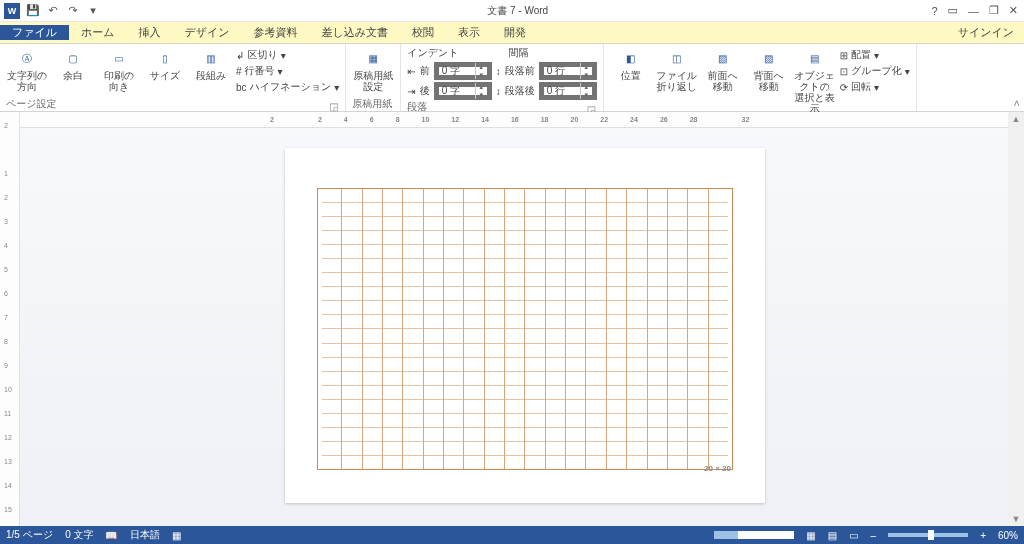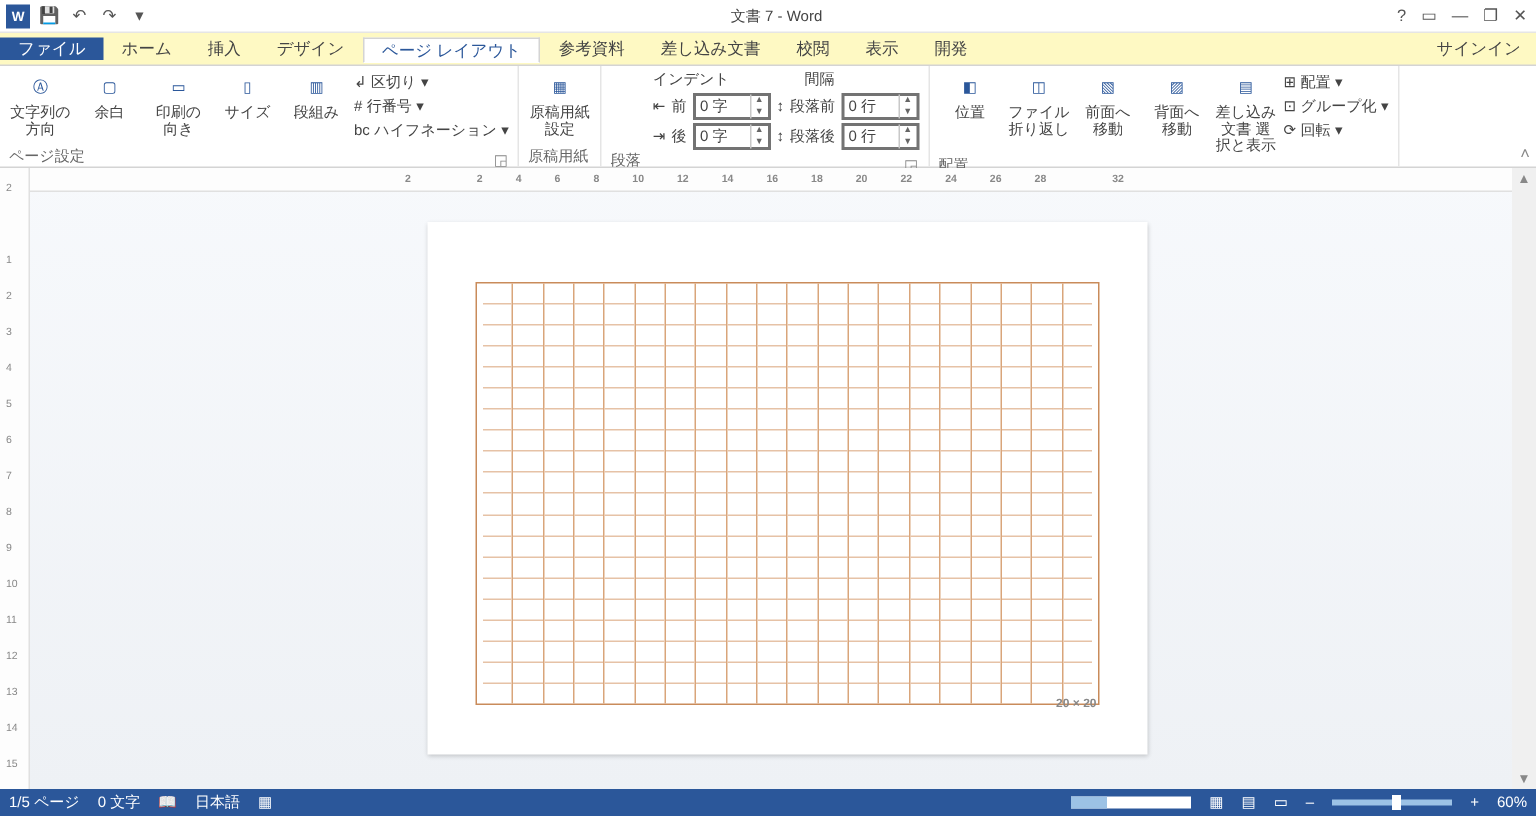--- a/index.html
+++ b/index.html
@@ -20,21 +20,21 @@
 
   .ribbon { height: 68px; background: #fff; border-bottom: 1px solid #d4d4d4; display: flex; position: relative; }
   .group { border-right: 1px solid #e5e5e5; display: flex; flex-direction: column; padding: 2px 6px 0; }
   .group-body { flex: 1; display: flex; align-items: flex-start; gap: 4px; }
   .group-label { height: 14px; font-size: 10px; text-align: left; color: #666; position: relative; }
   .group-label .launcher { position: absolute; right: 0; bottom: 0; width: 10px; height: 10px; color: #888; }
   .big-btn { display: flex; flex-direction: column; align-items: center; justify-content: flex-start; width: 42px; padding-top: 2px; gap: 2px; font-size: 10px; text-align: center; line-height: 1.1; }
   .big-btn .ico { width: 20px; height: 20px; display: flex; align-items: center; justify-content: center; color: #2b579a; }
   .small-stack { display: flex; flex-direction: column; gap: 2px; font-size: 10px; padding-top: 2px; }
   .small-item { display: flex; align-items: center; gap: 3px; white-space: nowrap; }
-  .spin { display: flex; align-items: center; border: 2px solid #737373; height: 18px; }
+  .spin { display: flex; align-items: center; border: 5px solid #737373; height: 18px; }
   .spin .val { width: 36px; padding: 0 3px; font-size: 10px; }
   .spin .arrows { width: 12px; display: flex; flex-direction: column; border-left: 1px solid #c8c8c8; }
   .spin .arrows span { height: 8px; font-size: 6px; text-align: center; line-height: 8px; color: #666; }
   .indent-row { display: flex; align-items: center; gap: 4px; font-size: 10px; }
   .collapse { position: absolute; right: 4px; bottom: 2px; color: #888; }
 
   .workspace { position: relative; height: 414px; background: linear-gradient(#f7f9fc, #eef1f5); display: flex; }
   .vruler { width: 20px; background: #fdfdfd; border-right: 1px solid #e0e0e0; position: relative; font-size: 7px; color: #888; }
   .hruler-wrap { flex: 1; display: flex; flex-direction: column; font-weight: bold; }
   .hruler { height: 16px; background: #fdfdfd; border-bottom: 1px solid #e0e0e0; display: flex; align-items: center; font-size: 7px; color: #888; padding-left: 250px; gap: 22px; }
@@ -76,21 +76,20 @@
     <span>❐</span>
     <span>✕</span>
   </div>
 </div>
 
 <div class="tabs">
   <div class="tab file">ファイル</div>
   <div class="tab">ホーム</div>
   <div class="tab">挿入</div>
   <div class="tab">デザイン</div>
-  <div class="tab active">ページ レイアウト</div>
   <div class="tab">参考資料</div>
   <div class="tab">差し込み文書</div>
   <div class="tab">校閲</div>
   <div class="tab">表示</div>
   <div class="tab">開発</div>
   <div class="signin">サインイン</div>
 </div>
 
 <div class="ribbon">
 
@@ -144,21 +143,21 @@
       <div class="big-btn">
           <span class="ico">▦</span>
           <span>原稿用紙
 設定</span>
         </div>
     </div>
     <div class="group-label">原稿用紙</div>
   </div>
 
   <div class="group">
-    <div class="group-body" style="flex-direction:column;gap:2px;margin-left:28px;">
+    <div class="group-body" style="flex-direction:column;gap:2px;">
       <div style="display:flex;gap:50px;font-size:10px;">
         <span>インデント</span>
         <span>間隔</span>
       </div>
       <div class="indent-row">
         <span>⇤</span>
           <span>前</span>
         <div class="spin">
             <span class="val">0 字</span>
             <span class="arrows">
@@ -216,21 +215,21 @@
           <span>前面へ
 移動</span>
         </div>
       <div class="big-btn">
           <span class="ico">▨</span>
           <span>背面へ
 移動</span>
         </div>
       <div class="big-btn">
           <span class="ico">▤</span>
-          <span>差し込み文書
+          <span>オブジェクトの
 選択と表示</span>
         </div>
       <div class="small-stack">
         <div class="small-item">
             <span>⊞</span>
             <span>配置</span>
             <span>▾</span>
           </div>
         <div class="small-item">
             <span>⊡</span>

